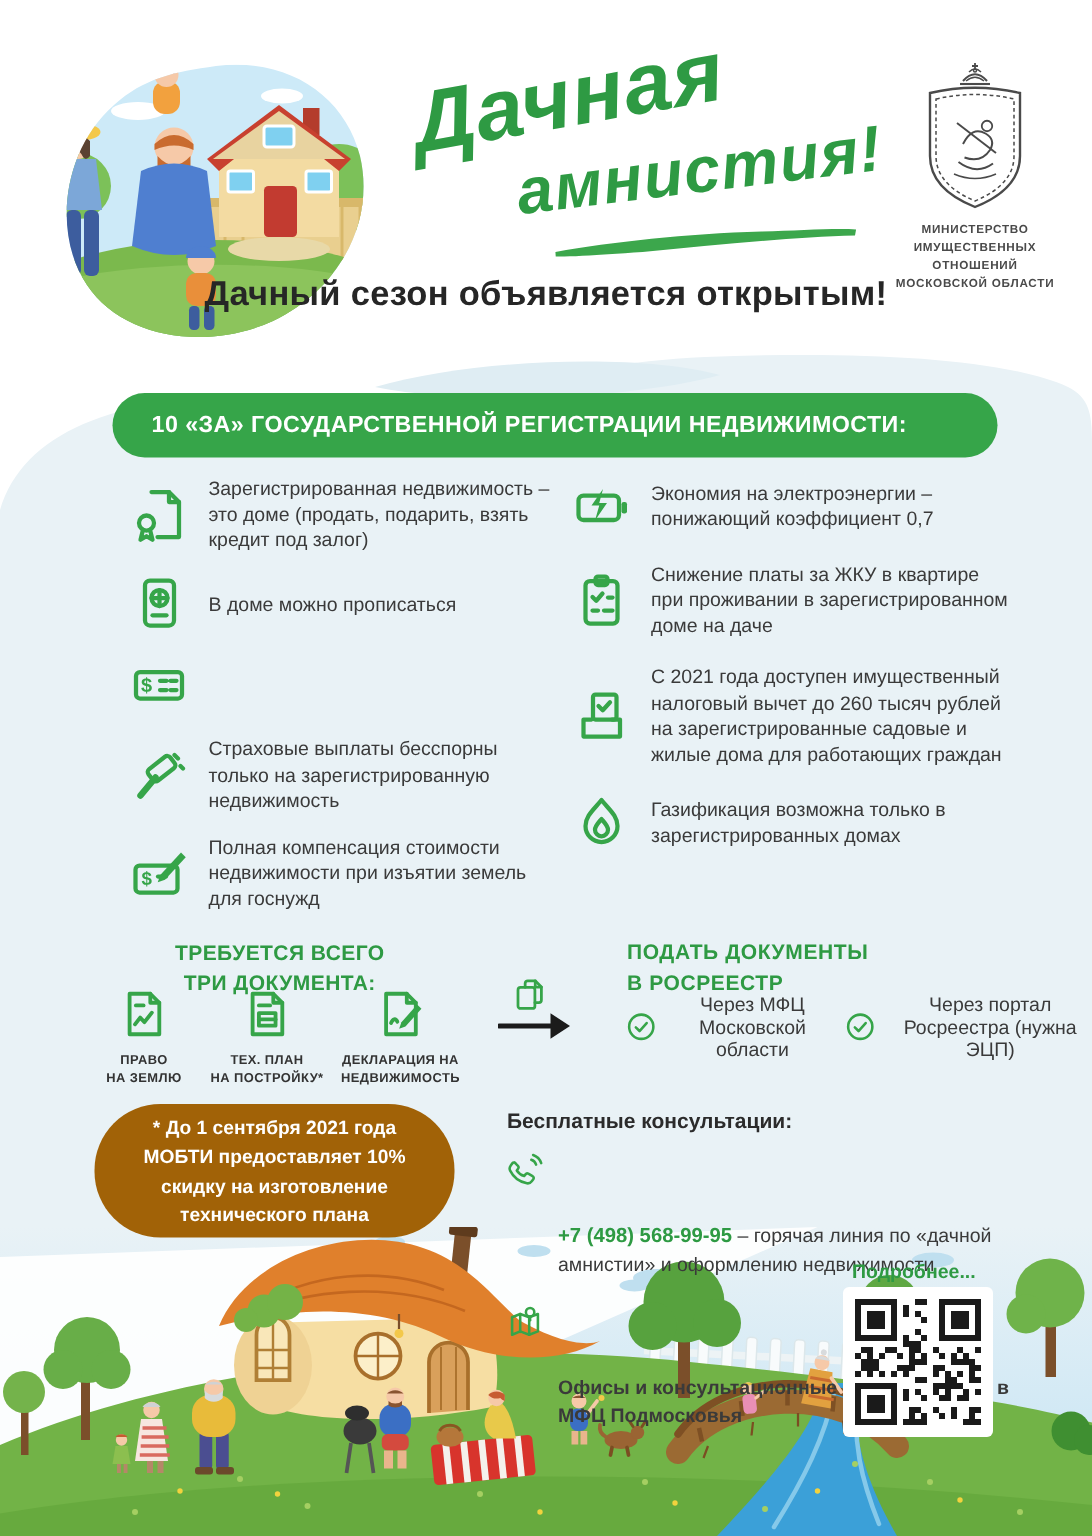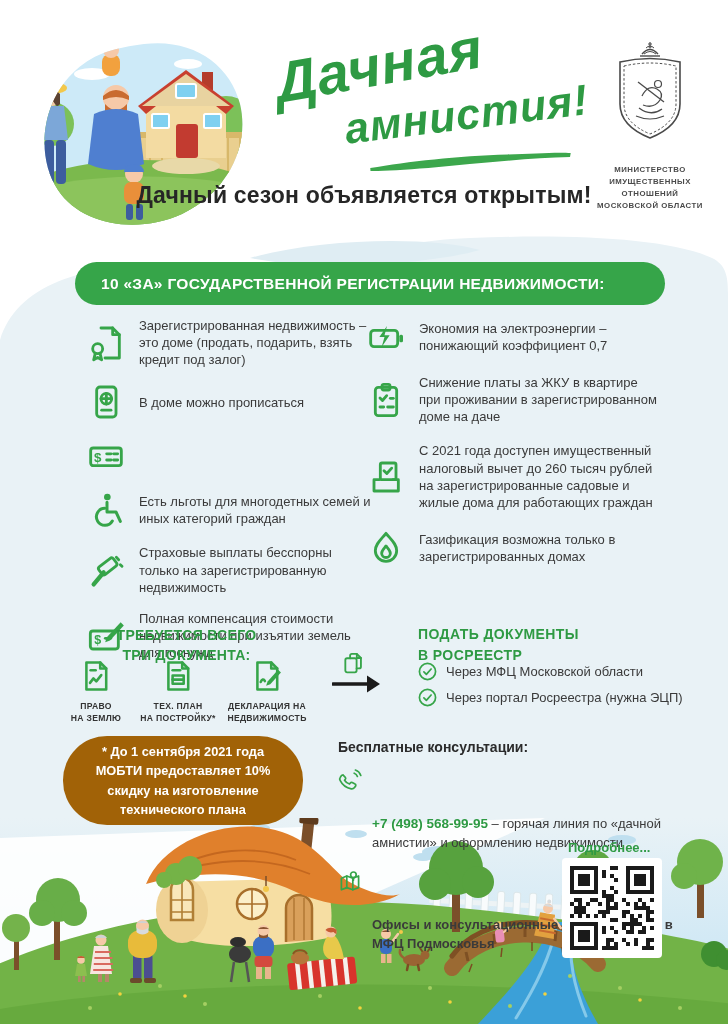--- a/index.html
+++ b/index.html
@@ -16,50 +16,50 @@
   
   .hero-blob{position:absolute;left:30px;top:40px;width:226px;height:192px;z-index:2;}
   .title-wrap{position:absolute;left:272px;top:26px;width:330px;height:150px;z-index:2;}
   .title-l1{position:absolute;left:2px;top:6px;font-size:57px;font-weight:800;font-style:italic;
     color:var(--green-dark);transform:rotate(-10deg);letter-spacing:1px;}
   .title-l2{position:absolute;left:72px;top:64px;font-size:43px;font-weight:800;font-style:italic;
     color:var(--green-dark);transform:rotate(-7deg);letter-spacing:1px;}
   .title-brush{position:absolute;left:96px;top:128px;transform:rotate(-4deg);}
   .emblem{position:absolute;left:583px;top:38px;width:134px;z-index:2;text-align:center;}
   .emblem svg{margin:0 auto;}
-  .emblem-caption{margin-top:22px;font-size:7.8px;font-weight:700;letter-spacing:.5px;
+  .emblem-caption{margin-top:5px;font-size:7.8px;font-weight:700;letter-spacing:.5px;
     color:#4A4A4A;line-height:1.55;}
   .headline{position:absolute;left:0;top:182px;width:100%;text-align:center;font-size:23px;
     font-weight:800;color:var(--headline);z-index:2;letter-spacing:.2px;}
   .subheadline{position:absolute;left:0;top:216px;width:100%;text-align:center;font-size:17.5px;
     font-weight:500;color:#2F2F2F;z-index:2;}
   
   .pill{position:absolute;left:75px;top:262px;width:590px;height:43px;background:var(--green);
     border-radius:22px;display:flex;align-items:center;padding-left:26px;z-index:2;}
   .pill span{color:#fff;font-weight:800;font-size:15.5px;letter-spacing:.3px;}
   
   .col{position:absolute;top:317px;z-index:2;display:flex;flex-direction:column;}
   .col-left{left:86px;width:288px;gap:14px;}
-  .col-right{left:366px;width:296px;gap:17px;}
+  .col-right{left:381px;width:296px;gap:17px;}
   .b-item{display:flex;align-items:center;gap:13px;}
   .b-icon{flex:0 0 40px;width:40px;height:40px;color:var(--green);}
   .b-text{font-size:13px;color:var(--text);line-height:1.32;}
   
   .docs-heading{position:absolute;left:84px;top:626px;width:205px;text-align:center;z-index:2;
     color:var(--green-dark);font-weight:800;font-size:14px;line-height:1.4;letter-spacing:.3px;}
   .doc-item{position:absolute;top:658px;z-index:2;text-align:center;}
   .doc-item .d-icon{margin:0 auto;color:var(--green);width:36px;height:36px;}
   .doc-label{margin-top:6px;font-size:8.6px;font-weight:800;color:#333;line-height:1.45;
     letter-spacing:.3px;white-space:pre-line;}
   .copy-wrap{position:absolute;left:341px;top:650px;color:var(--green);z-index:2;}
   .arrow-wrap{position:absolute;left:332px;top:674px;z-index:2;}
   .submit-heading{position:absolute;left:418px;top:624px;z-index:2;color:var(--green-dark);
     font-weight:800;font-size:14px;line-height:1.5;letter-spacing:.4px;white-space:pre-line;}
   .submit-options{position:absolute;left:418px;top:662px;z-index:2;display:flex;
-    flex-direction:column;gap:7px;text-align:center;}
+    flex-direction:row;gap:7px;text-align:center;}
   .opt-row{display:flex;align-items:center;gap:9px;}
   .opt-row .chk{color:var(--green);width:19px;height:19px;flex:0 0 19px;}
   .opt-row span{font-size:13px;color:var(--text);}
   
   .note-badge{position:absolute;left:63px;top:736px;width:240px;height:89px;background:#a16207;
     border-radius:44px;display:flex;align-items:center;justify-content:center;z-index:2;}
   .note-badge div{width:212px;text-align:center;color:#fff;font-weight:800;font-size:12.8px;
     line-height:1.5;}
   
   .consult{position:absolute;left:338px;top:739px;width:385px;z-index:2;}
@@ -196,28 +196,20 @@
           <path d="M9.4 16.9h5.6"></path>
       </svg>
       <div class="b-text">В доме можно прописаться</div>
     </div>
     <div class="b-item">
       <svg class="b-icon" viewBox="0 0 24 24" fill="none" stroke="currentColor" stroke-width="1.7" stroke-linecap="round" stroke-linejoin="round">
         <rect x="2.8" y="7.2" width="18.4" height="10.6" rx="1.6"></rect>
         <text x="4.8" y="15.4" font-size="8" font-weight="bold" fill="currentColor" stroke="none">$</text>
         <path d="M12.4 10.7h2.6M16.6 10.7h2.4M12.4 14.4h2.6M16.6 14.4h2.4"></path>
       </svg>
-    </div>
-    <div class="b-item">
-      <svg class="b-icon" viewBox="0 0 24 24" fill="none" stroke="currentColor" stroke-width="1.8" stroke-linecap="round" stroke-linejoin="round">
-        <circle cx="12.8" cy="4.2" r="2" fill="currentColor" stroke="none"></circle>
-        <path d="M12.6 7.4v5.8h5.4l2.6 5.6"></path>
-        <path d="M15.8 18.6a5.1 5.1 0 11-4.6-7.6"></path>
-      </svg>
-      <div class="b-text">Есть льготы для многодетных семей и иных категорий граждан</div>
     </div>
     <div class="b-item">
       <svg class="b-icon" viewBox="0 0 24 24" fill="none" stroke="currentColor" stroke-width="1.7" stroke-linecap="round" stroke-linejoin="round">
         <g transform="rotate(-38 13 10)">
             <rect x="7.6" y="7" width="11" height="5.8" rx="1.5"></rect>
           </g>
         <path d="M10.6 13.4L4.6 20.6" stroke-width="2.6"></path>
         <path d="M18.2 4.4l1.4 1.4M20.6 8.8l1 1"></path>
       </svg>
       <div class="b-text">Страховые выплаты бесспорны только на зарегистрированную недвижимость</div>

